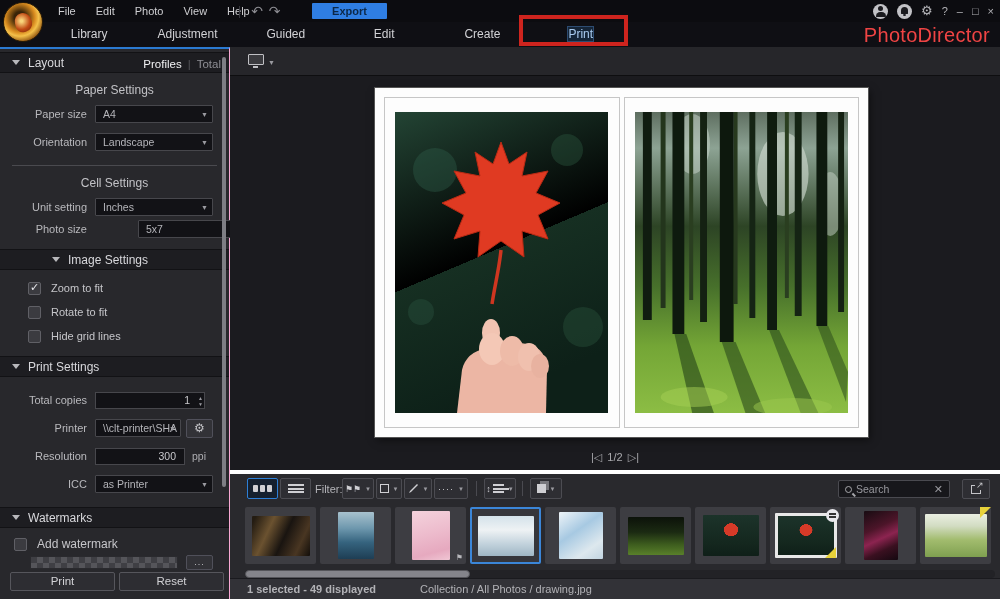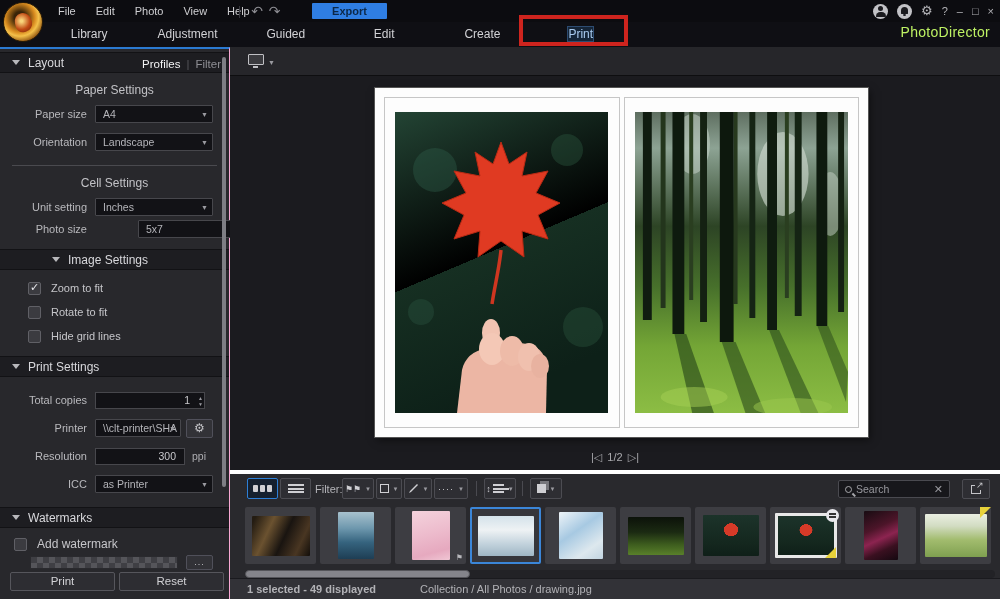--- a/index.html
+++ b/index.html
@@ -27,21 +27,21 @@
   .bell::before { content:""; position:absolute; left:4px; top:3px; width:7px; height:7px; border-radius:4px 4px 1px 1px; background:#1a1a1e; }
   .bell::after { content:""; position:absolute; left:6px; top:10.5px; width:3px; height:2px; border-radius:50%; background:#1a1a1e; }
   .glyph-ic { font-size:13px; color:#b4b4b8; line-height:16px; }
   .small-glyph { font-size:11px; color:#b4b4b8; }
 
   
   .tabrow { position:absolute; left:0; top:22px; width:1000px; height:25px; background:#0f0f14; }
   .module-tabs { position:absolute; left:40px; top:0; width:590px; height:25px; display:flex; }
   .module-tab { flex:1; text-align:center; font-size:12px; color:#d2d2d6; line-height:24px; cursor:default; }
   .print-tab-box { width:94px; height:20px; margin:2px auto 0; background:#152538; border:1px solid #2d4c72; color:#a9cbf0; line-height:18px; }
-  .app-title { position:absolute; right:10px; top:24px; font-size:14px; color:#bef264; letter-spacing:.3px; }
+  .app-title { position:absolute; right:10px; top:24px; font-size:20px; color:#ef4444; letter-spacing:.3px; }
   .annotation-box { position:absolute; left:519px; top:15px; width:109px; height:31px; border:4px solid #ce241e; z-index:40; }
 
   
   .sidebar { position:absolute; left:0; top:47px; width:230px; height:552px; background:#28282c; border-top:2px solid #2b7ad2; border-right:1px solid #f9a8d4; }
   .sec-head { position:relative; height:21px; background:#1d1d21; border-top:1px solid #121215; border-bottom:1px solid #121215; display:flex; align-items:center; }
   .tri { width:0; height:0; border-left:4px solid transparent; border-right:4px solid transparent; border-top:5px solid #b8b8bc; margin:0 8px 0 12px; }
   .sec-title { font-size:12px; color:#d8d8dc; }
   .pm-tabs { position:absolute; right:8px; top:0; height:21px; display:flex; align-items:center; gap:6px; font-size:11.5px; }
   .pm-active { color:#f2f2f4; }
   .pm-sep { color:#55555a; }
@@ -181,21 +181,21 @@
   <div class="app-title">PhotoDirector</div>
   <div class="annotation-box"></div>
 
   <div class="sidebar">
     <div class="sec-head" style="margin-top:3px;">
       <span class="tri"></span>
       <span class="sec-title">Layout</span>
       <span class="pm-tabs">
         <span class="pm-active">Profiles</span>
         <span class="pm-sep">|</span>
-        <span class="pm-inactive">Filter</span>
+        <span class="pm-inactive">Total</span>
       </span>
     </div>
 
     <div class="group-title">Paper Settings</div>
     <div class="form-row">
       <span class="f-label">Paper size</span>
       <span class="dd">A4</span>
     </div>
     <div class="form-row" style="margin-top:2px;">
       <span class="f-label">Orientation</span>

